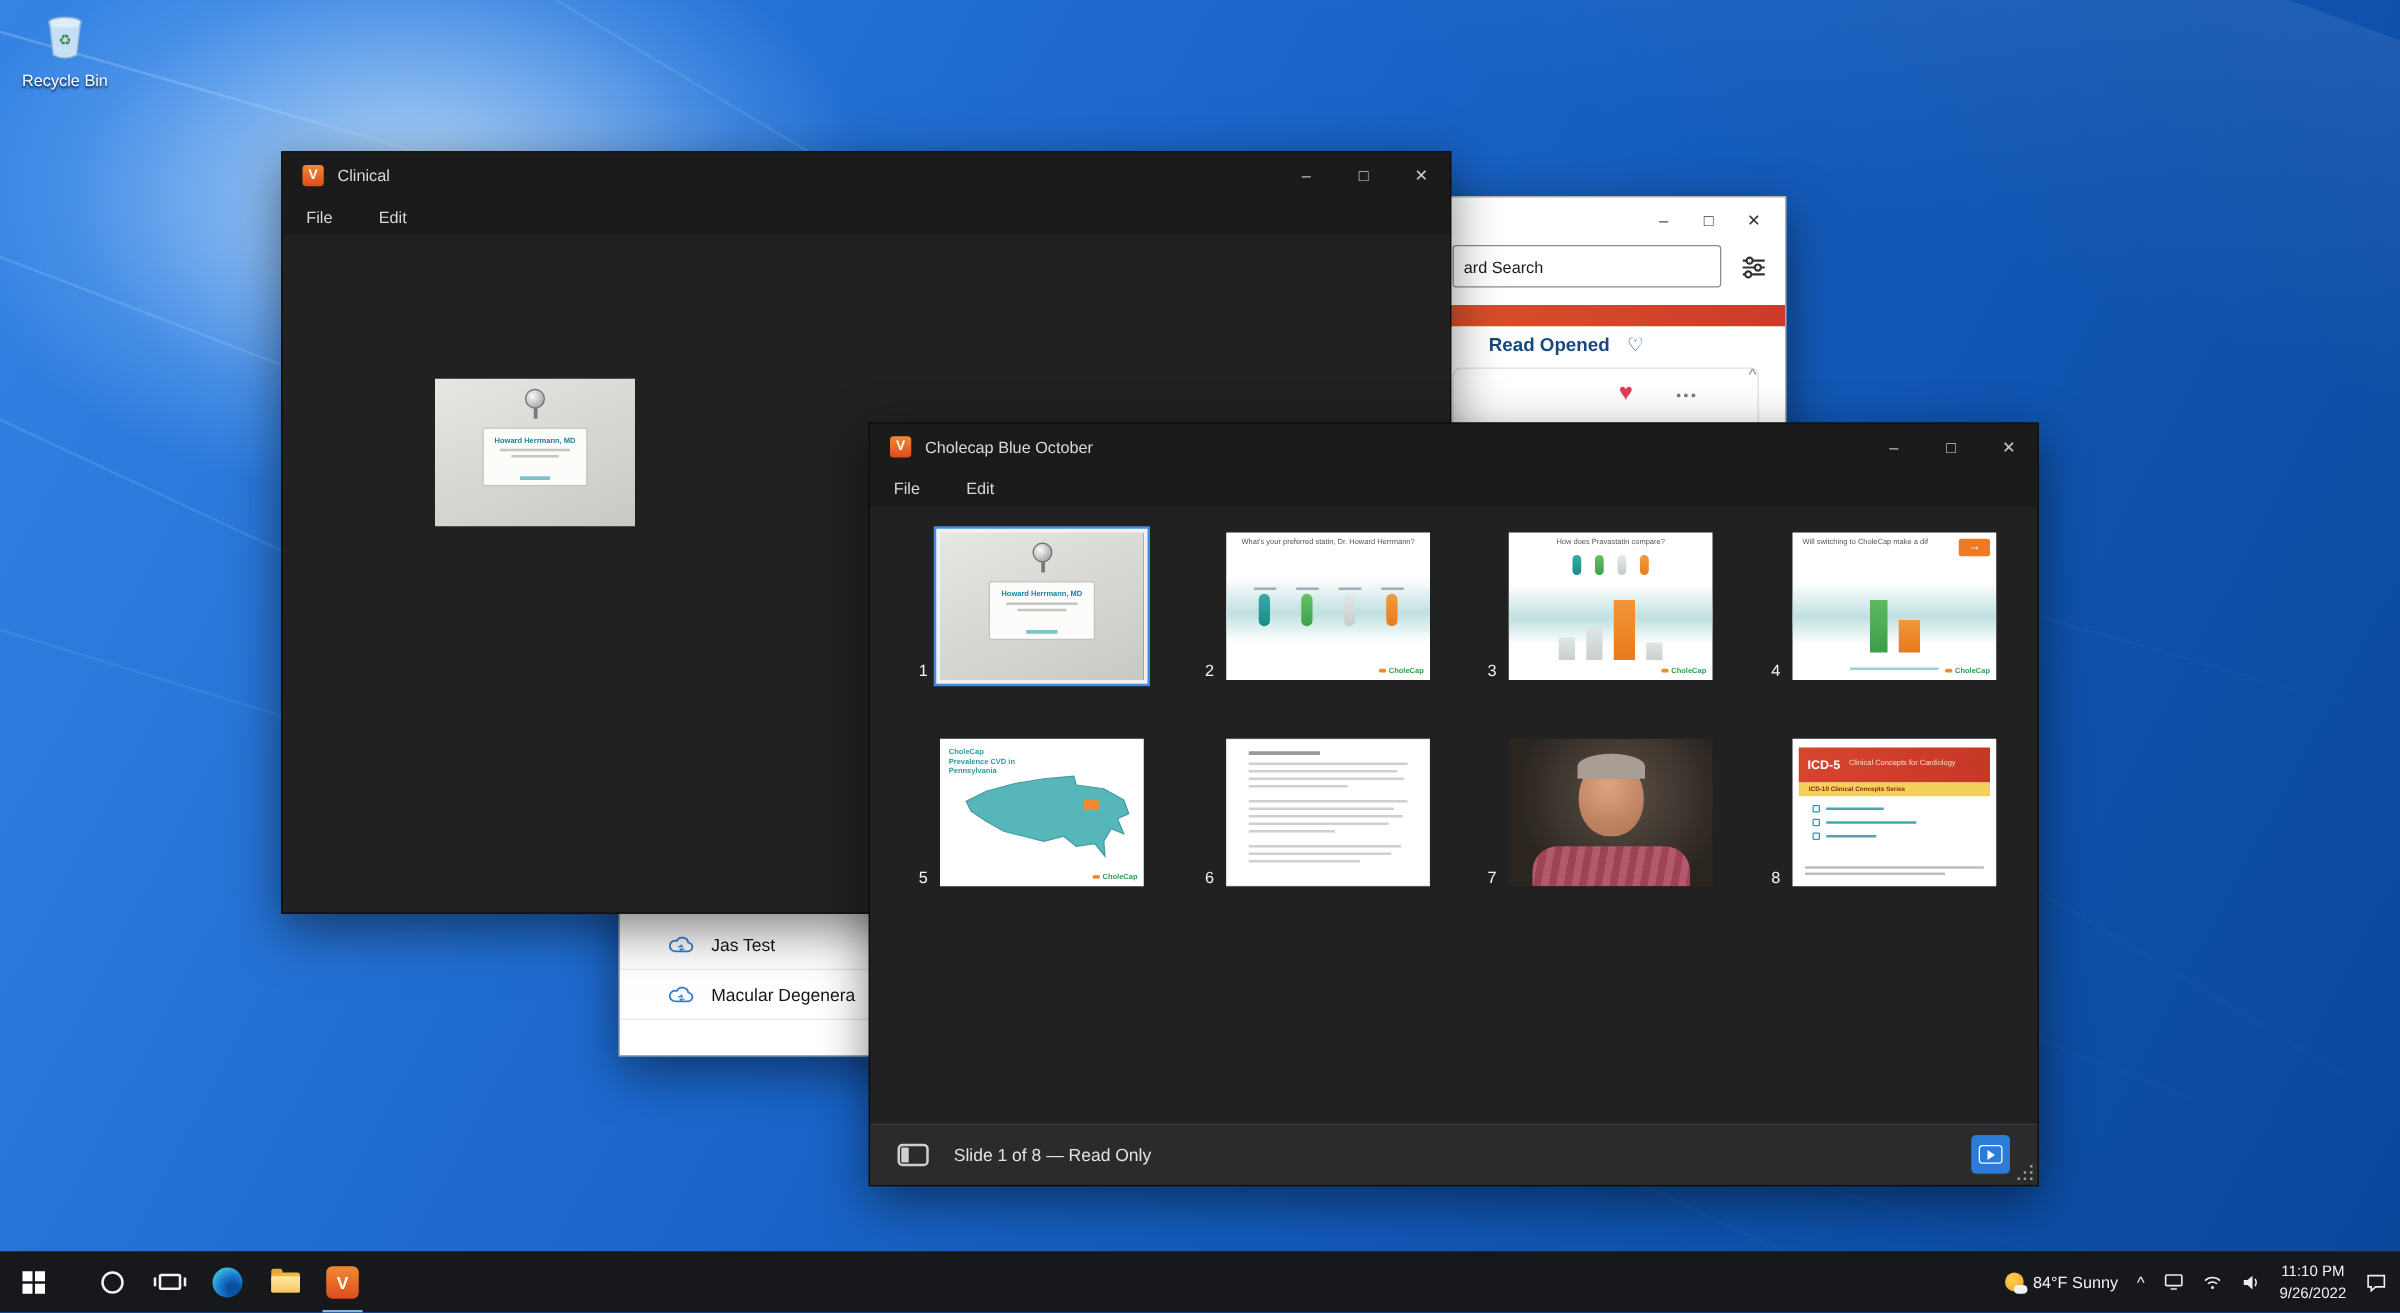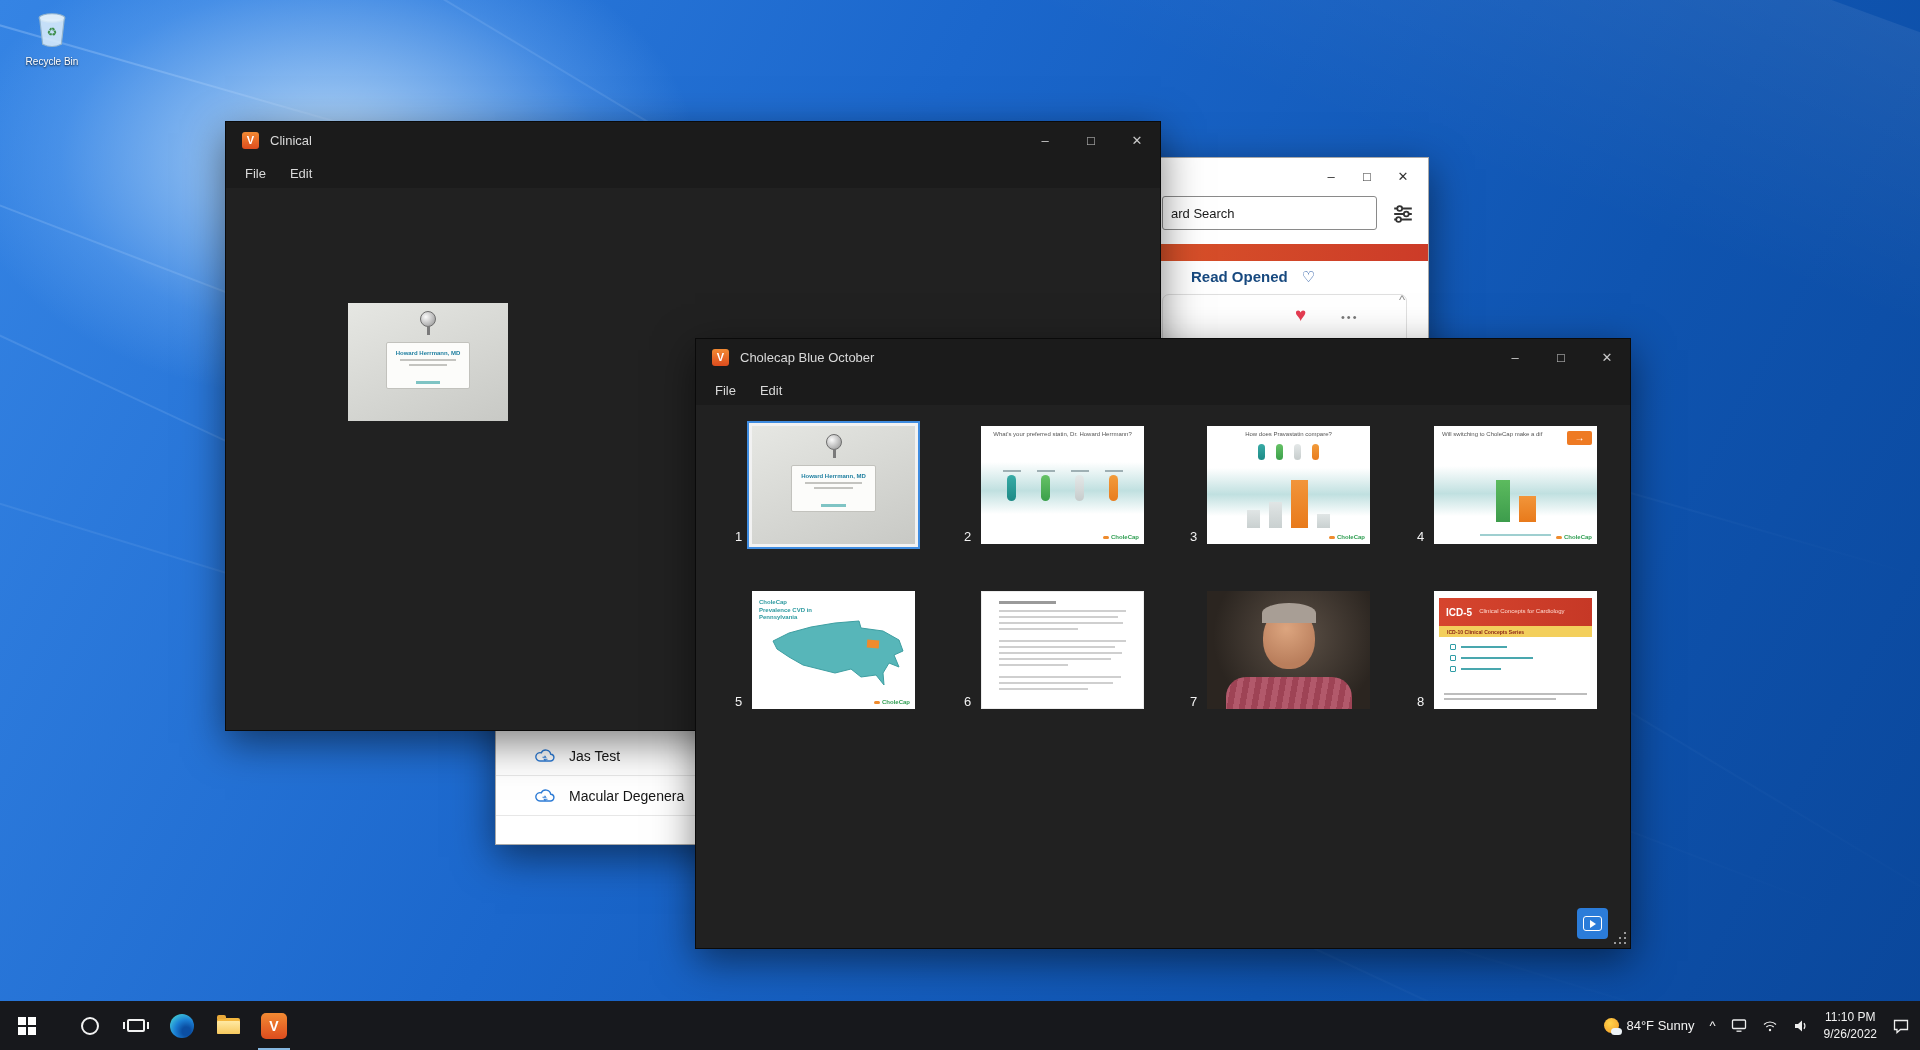--- a/index.html
+++ b/index.html
@@ -16,34 +16,34 @@
   .beam.b1 { top:-10px; left:-120px; width:2500px; transform:rotate(16deg); opacity:.55; }
   .beam.b2 { top:120px; left:-220px; width:2600px; transform:rotate(21deg); opacity:.4; }
   .beam.b3 { top:260px; left:-160px; width:2500px; transform:rotate(25deg); opacity:.3; }
   .beam.b4 { top:-70px; left:330px; width:2300px; transform:rotate(31deg); opacity:.28; }
   .beam.b5 { top:460px; left:-140px; width:2400px; transform:rotate(17deg); opacity:.2; }
   .band  { position:absolute; top:-210px; left:-320px; width:3100px; height:280px; transform:rotate(20deg);
     background:linear-gradient(rgba(255,255,255,.07),rgba(255,255,255,0)); }
 
   
   .desktop-icon { position:absolute; left:10px; top:8px; width:84px; text-align:center; z-index:1; cursor:default; }
-  .desktop-icon .di-label { margin-top:2px; color:#fff; font-size:10px; text-shadow:0 1px 2px rgba(0,0,0,.85); }
+  .desktop-icon .di-label { margin-top:2px; color:#fff; font-size:13px; text-shadow:0 1px 2px rgba(0,0,0,.85); }
 
   
   .window { position:absolute; box-shadow:0 12px 38px rgba(0,0,0,.5); }
   .dark { background:#212121; border:1px solid #0a0a0a; }
   .titlebar { height:36px; background:#1b1b1b; display:flex; align-items:center; padding-left:16px; gap:11px;
     font-size:13px; color:#d9d9d9; }
   .vlogo { width:17px; height:17px; border-radius:3px; flex:0 0 auto;
     background:linear-gradient(180deg,#f28a33,#dd4c1e); color:#fff; font-weight:bold; font-size:11px;
     display:flex; align-items:center; justify-content:center; }
   .win-btns { margin-left:auto; display:flex; height:100%; }
   .win-btn { width:46px; height:100%; display:flex; align-items:center; justify-content:center;
     font-size:13px; color:#c9c9c9; background:transparent; border:0; }
-  .menubar { height:30px; background:#1b1b1b; display:flex; align-items:center; padding-left:19px; gap:24px;
+  .menubar { height:30px; background:#1b1b1b; display:flex; align-items:center; padding-left:19px; gap:37px;
     font-size:13px; color:#d9d9d9; }
   .statusbar { position:absolute; left:0; right:0; bottom:0; height:49px; background:#2b2b2b;
     border-top:1px solid #3a3a3a; display:flex; align-items:center; padding:0 22px; gap:20px;
     font-size:14px; color:#e2e2e2; }
   .panel-icon { width:25px; height:18px; border:2px solid #cfcfcf; border-radius:4px; position:relative; flex:0 0 auto; }
   .panel-icon::before { content:''; position:absolute; left:1px; top:1px; bottom:1px; width:6px;
     background:#cfcfcf; border-radius:1px; }
 
   
   .library { left:495px; top:157px; width:934px; height:688px; background:#fff; border:1px solid #a9a9a9; z-index:2; }
@@ -448,20 +448,24 @@
             <span class="icd-bar" style="width:40px"></span>
           </div>
       </div>
       <div class="icd-foot">
         <div class="fl" style="width:100%"></div>
         <div class="fl" style="width:78%"></div>
       </div>
     </div>
   </div>
 
+  <div class="statusbar">
+    <span class="panel-icon"></span>
+    <span>Slide 1 of 8 — Read Only</span>
+  </div>
   <button class="play-btn">
     <span class="play-inner">
         <span class="play-tri"></span>
       </span>
   </button>
   <span class="grip"></span>
 </div>
 
 <div class="taskbar">
   <button class="tb-btn start">

